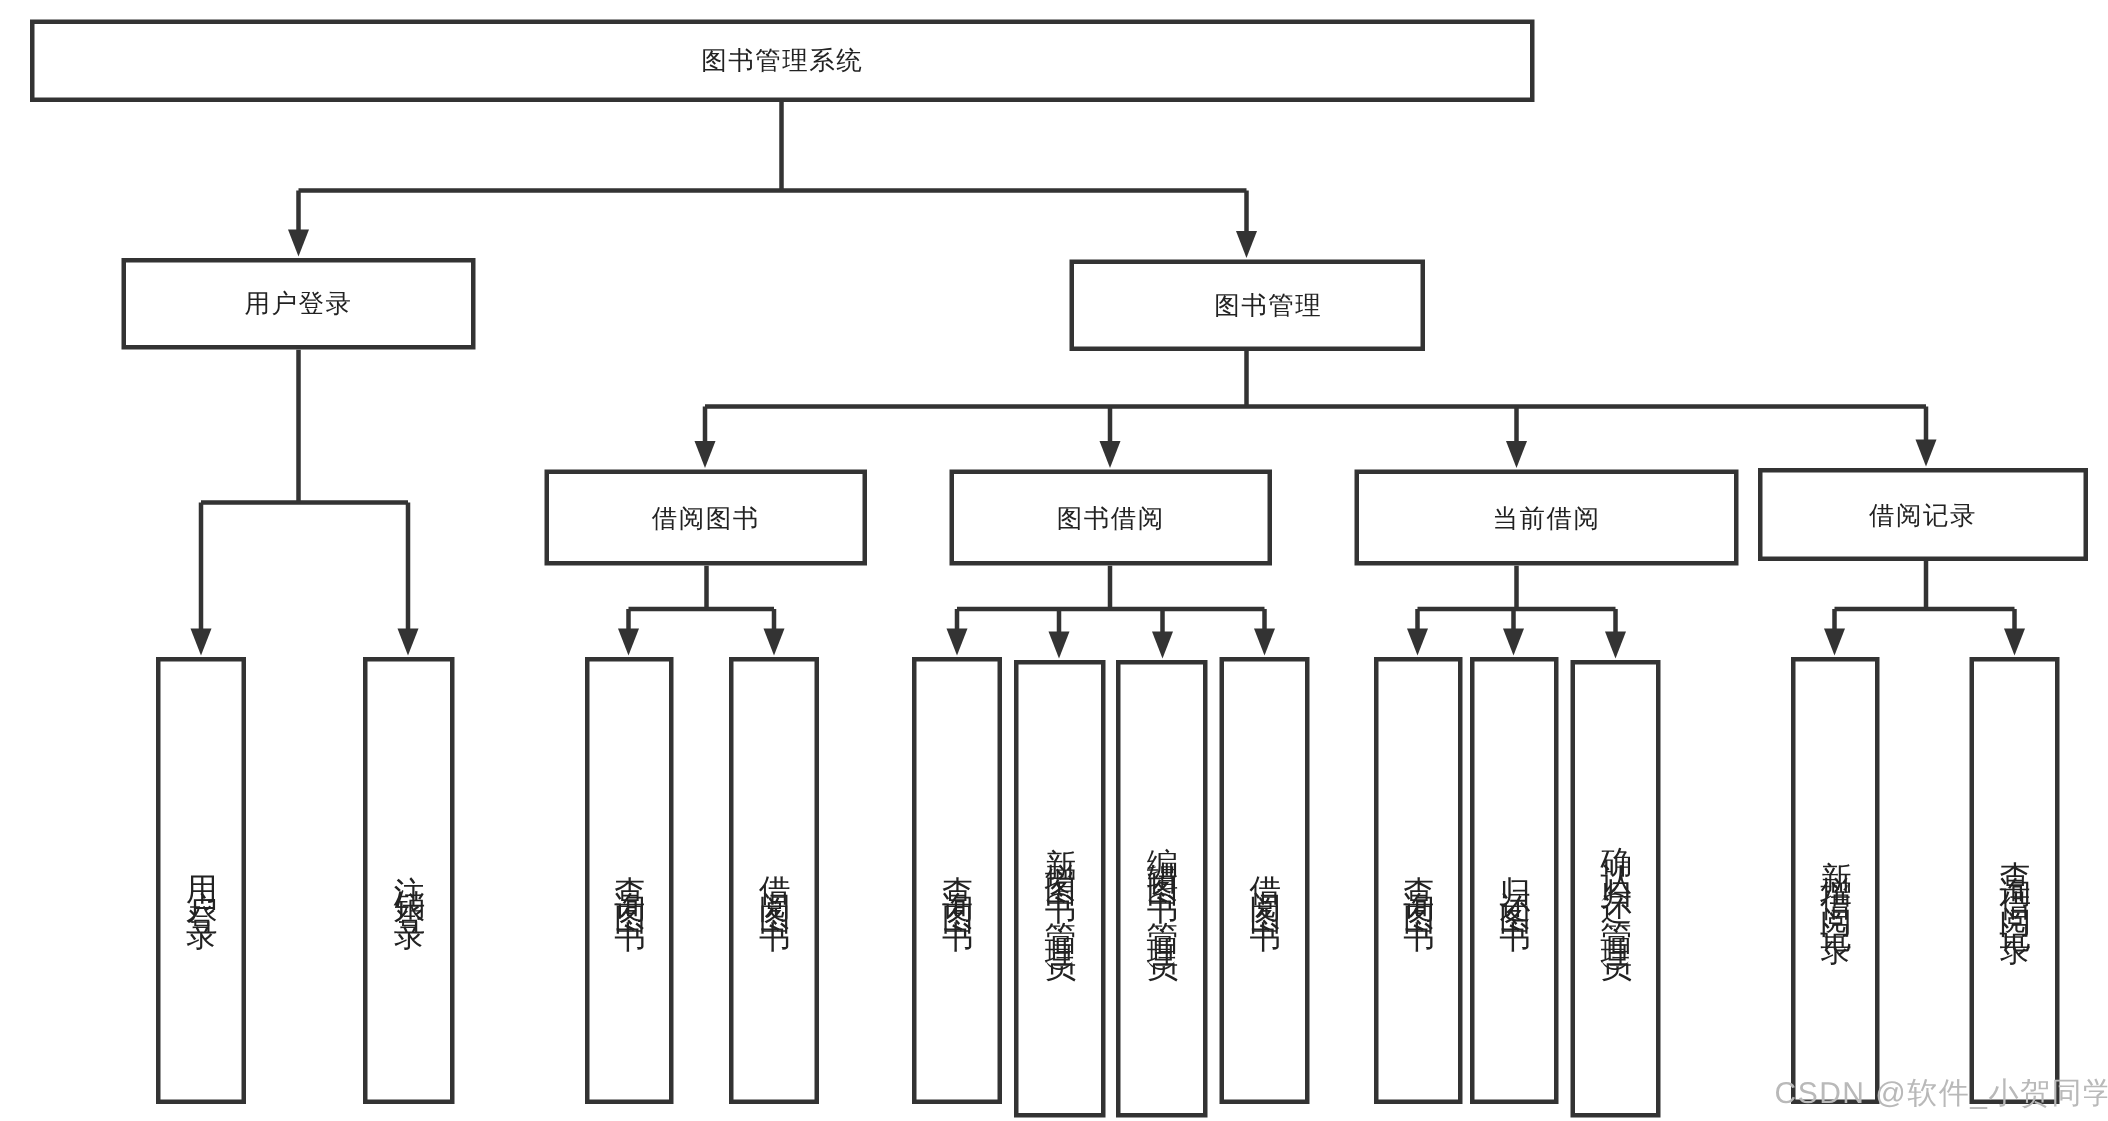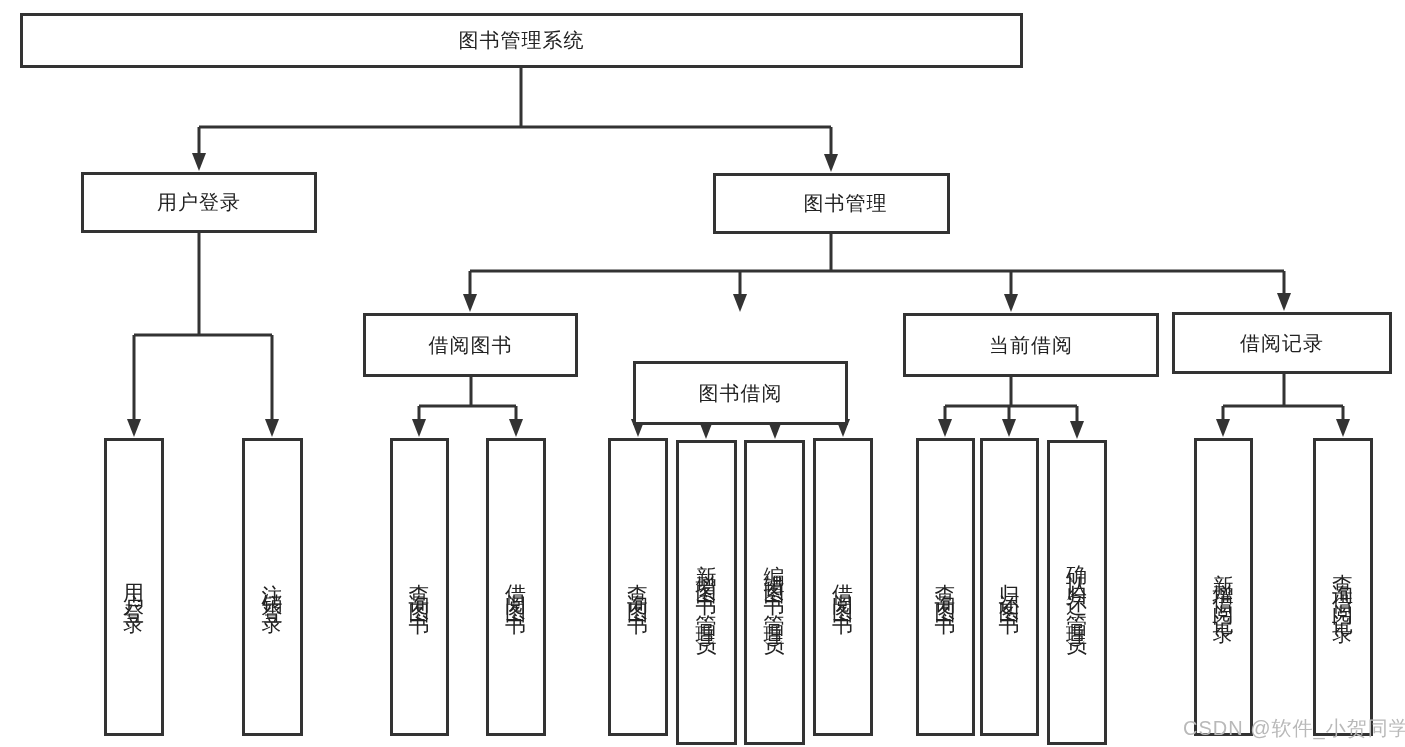--- a/index.html
+++ b/index.html
@@ -12,21 +12,21 @@
   .stage{
     position:relative;width:1405px;height:747px;background:var(--bg);
     font-family:"Liberation Sans",sans-serif;color:var(--text);overflow:hidden;
   }
   .wires{position:absolute;left:0;top:0;width:1405px;height:747px;}
   .wires .strokes{stroke:var(--line);stroke-width:3;fill:none;}
   .wires .heads{fill:var(--line);stroke:none;}
   .hbox{
     position:absolute;box-sizing:border-box;border:3px solid var(--line);
     background:var(--bg);display:flex;align-items:center;justify-content:center;
-    font-size:20px;letter-spacing:1px;white-space:nowrap;
+    font-size:17px;letter-spacing:1px;white-space:nowrap;
   }
   .vbox{
     position:absolute;box-sizing:border-box;border:3px solid var(--line);
     background:var(--bg);display:flex;align-items:center;justify-content:center;
     writing-mode:vertical-rl;text-orientation:mixed;
     font-size:21px;letter-spacing:10px;line-height:1;
   }
   .watermark{
     position:absolute;left:1183px;top:715px;z-index:5;
     font-size:20px;color:var(--watermark);white-space:nowrap;letter-spacing:1px;
@@ -76,21 +76,21 @@
       <polygon points="1336,419 1350,419 1343,437"></polygon>
     </g>
   </svg>
 
   <div class="hbox" style="left:20px;top:13px;width:1003px;height:55px;">图书管理系统</div>
 
   <div class="hbox" style="left:81px;top:172px;width:236px;height:61px;">用户登录</div>
   <div class="hbox" style="left:713px;top:173px;width:237px;height:61px;padding-left:28px;">图书管理</div>
 
   <div class="hbox" style="left:363px;top:313px;width:215px;height:64px;">借阅图书</div>
-  <div class="hbox" style="left:633px;top:313px;width:215px;height:64px;margin-top:48px;">图书借阅</div>
+  <div class="hbox" style="left:633px;top:313px;width:215px;height:64px;">图书借阅</div>
   <div class="hbox" style="left:903px;top:313px;width:256px;height:64px;">当前借阅</div>
   <div class="hbox" style="left:1172px;top:312px;width:220px;height:62px;">借阅记录</div>
 
   <div class="vbox" style="left:104px;top:438px;width:60px;height:298px;">用户登录</div>
   <div class="vbox" style="left:242px;top:438px;width:61px;height:298px;">注销登录</div>
 
   <div class="vbox" style="left:390px;top:438px;width:59px;height:298px;">查询图书</div>
   <div class="vbox" style="left:486px;top:438px;width:60px;height:298px;">借阅图书</div>
 
   <div class="vbox" style="left:608px;top:438px;width:60px;height:298px;">查询图书</div>

